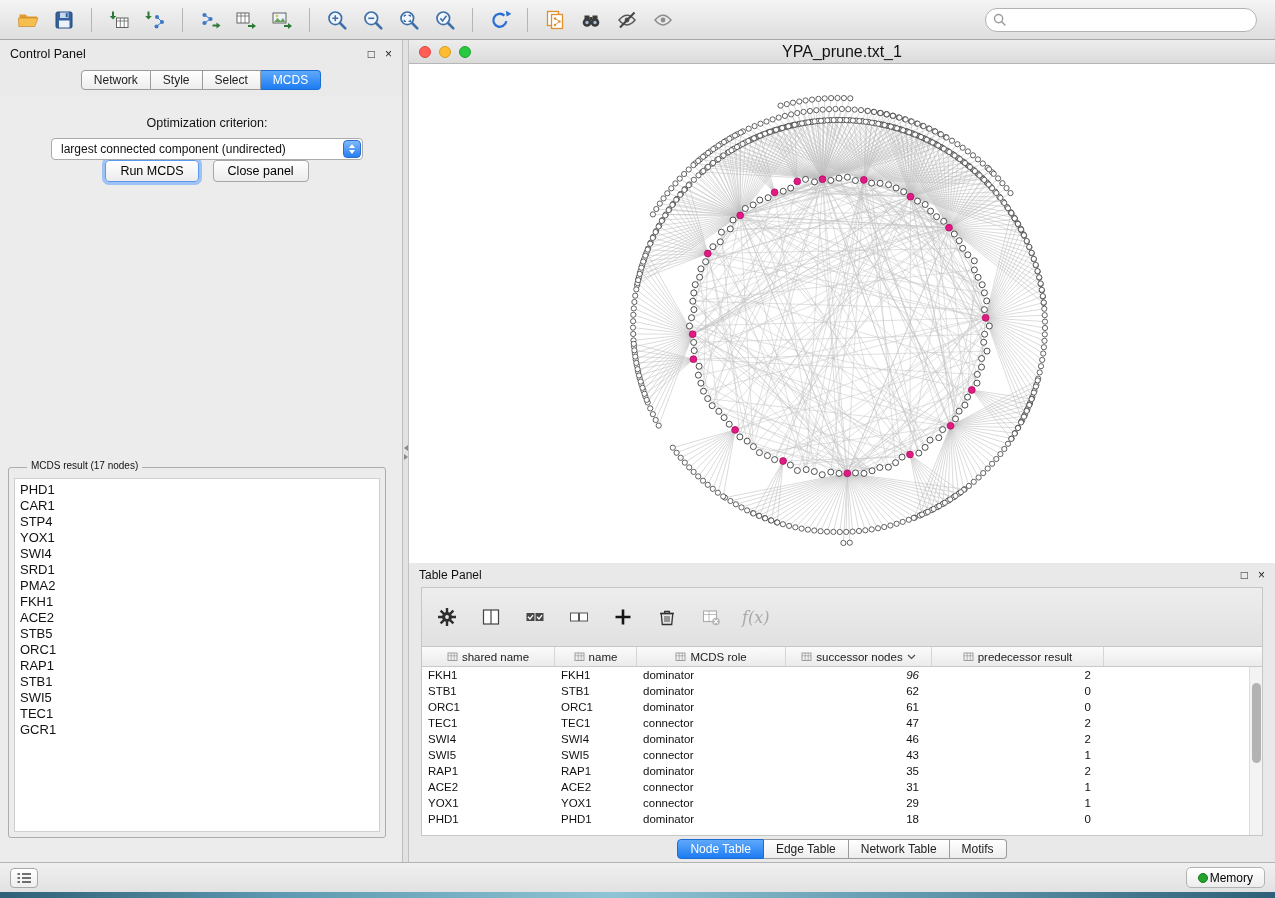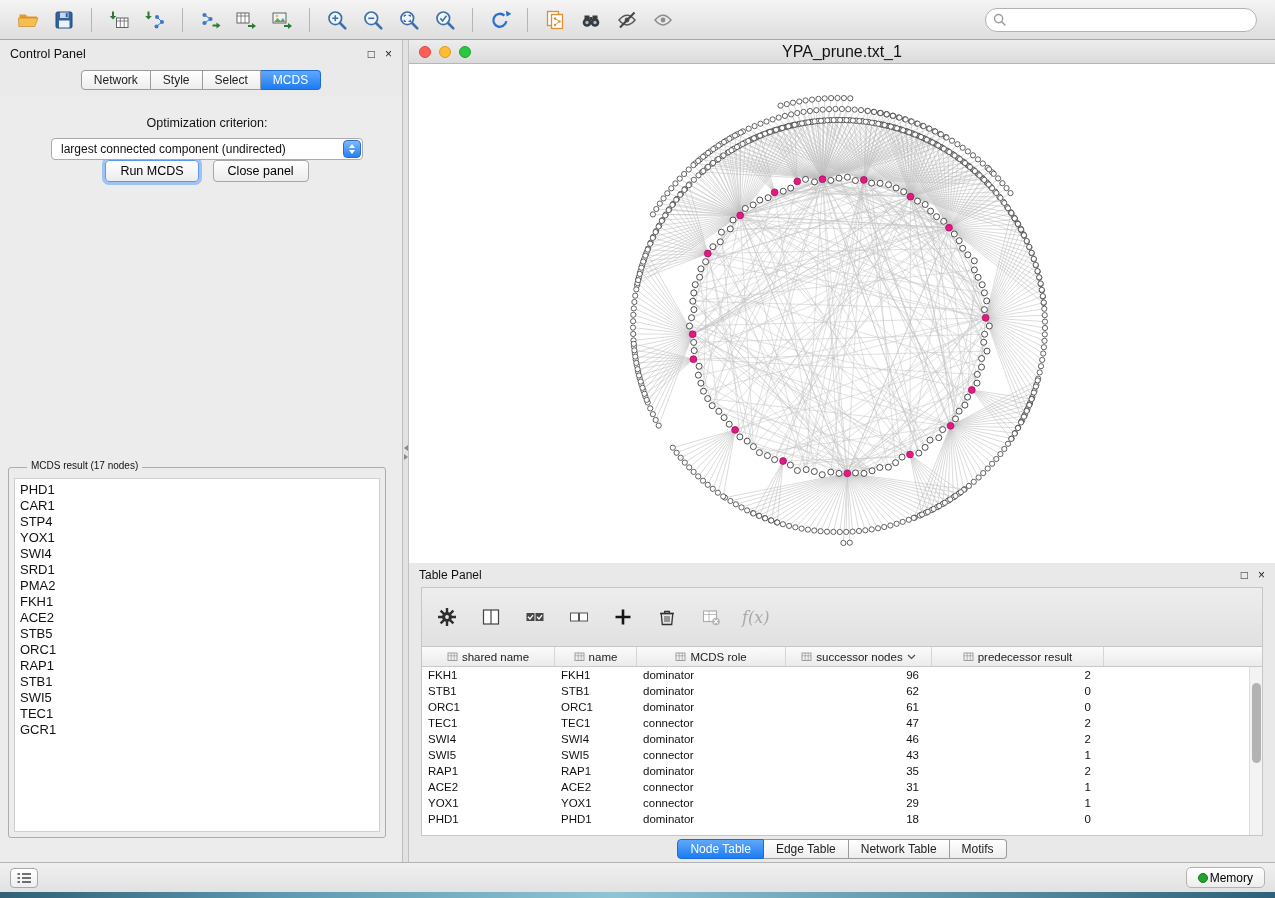--- a/index.html
+++ b/index.html
@@ -1873,21 +1873,21 @@
                 </svg>
                 <span>predecessor result</span>
               </div>
               <div class="th thfill"></div>
             </div>
           <div class="tbody">
               <div class="trow">
                 <div class="td" style="width: 133px;">FKH1</div>
                 <div class="td" style="width: 82px;">FKH1</div>
                 <div class="td" style="width: 149px;">dominator</div>
-                <div class="td num" style="width: 146px;">96</div>
+                <div class="td num" style="width: 146px; font-style: italic;">96</div>
                 <div class="td num" style="width: 172px;">2</div>
               </div>
               <div class="trow">
                 <div class="td" style="width: 133px;">STB1</div>
                 <div class="td" style="width: 82px;">STB1</div>
                 <div class="td" style="width: 149px;">dominator</div>
                 <div class="td num" style="width: 146px;">62</div>
                 <div class="td num" style="width: 172px;">0</div>
               </div>
               <div class="trow">

